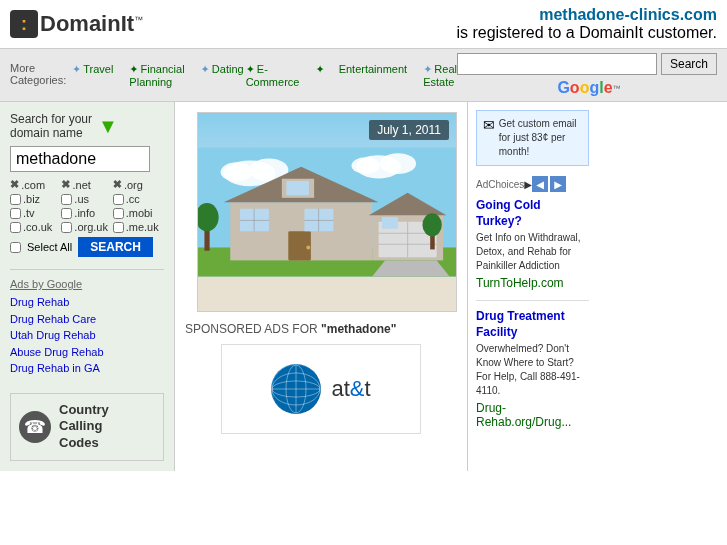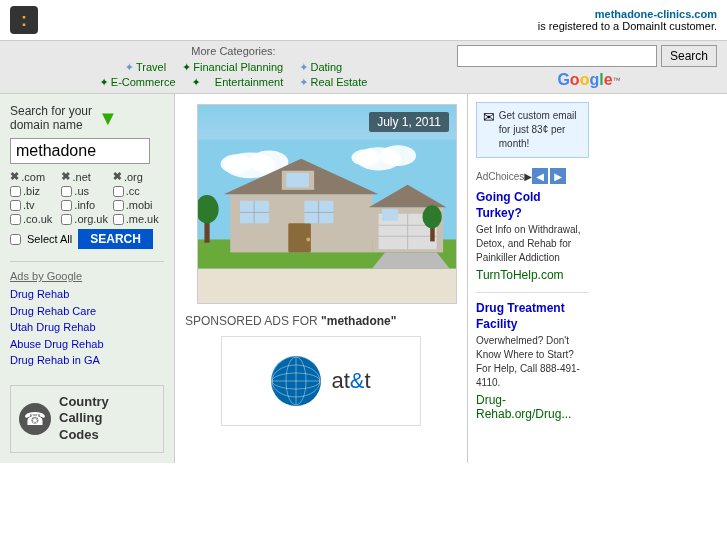--- a/index.html
+++ b/index.html
@@ -4,26 +4,26 @@
   <style>
     * { margin: 0; padding: 0; box-sizing: border-box; }
     body { font-family: Arial, sans-serif; font-size: 12px; background: #fff; width: 727px; }
 
     
     #header { background: #fff; border-bottom: 1px solid #ccc; padding: 6px 10px; display: flex; align-items: center; justify-content: space-between; }
     #logo { display: flex; align-items: center; }
     #logo-icon { width: 28px; height: 28px; background: #333; border-radius: 4px; display: flex; align-items: center; justify-content: center; margin-right: 2px; }
     #logo-icon span { color: #f5a623; font-size: 18px; font-weight: bold; line-height: 1; }
     #logo-text { font-size: 22px; font-weight: bold; color: #333; }
-    #header-right { text-align: right; font-size: 11px; }
+    #header-right { text-align: right; font-size: 16px; }
     #header-right .domain-name { color: #006699; font-weight: bold; }
 
     
     #nav-bar { background: #e8e8e8; border-bottom: 1px solid #ccc; padding: 4px 10px; display: flex; align-items: center; justify-content: space-between; }
-    #nav-links { display: flex; flex-direction: column; align-items: center; gap: 2px; flex: 1; }
+    #nav-links { display: flex; flex-direction: row; align-items: center; gap: 2px; flex: 1; }
     #nav-links .more-cats { font-size: 11px; color: #555; margin-bottom: 2px; }
     #nav-row { display: flex; gap: 16px; font-size: 11px; }
     #nav-row a { color: #006600; text-decoration: none; }
     #nav-row span.bullet { color: #6699cc; margin-right: 2px; }
     #search-box-area { display: flex; align-items: center; gap: 4px; flex-direction: column; }
     #google-search-row { display: flex; align-items: center; gap: 4px; }
     #google-input { border: 1px solid #999; padding: 3px 6px; width: 200px; font-size: 12px; }
     #google-btn { background: #e8e8e8; border: 1px solid #999; padding: 3px 8px; cursor: pointer; font-size: 12px; }
     #google-logo { font-size: 16px; color: #4285f4; font-weight: bold; }
     #google-logo .g { color: #4285f4; }
@@ -97,20 +97,23 @@
     input[type="checkbox"] { width: 11px; height: 11px; }
   </style>
 </head>
 <body>
 
 <div id="header">
   <div id="logo">
     <div id="logo-icon">
       <span>:</span>
     </div>
+    <span id="logo-text">
+      <span>DomainIt</span><span style="font-size:9px;vertical-align:super;font-weight:normal;">™</span>
+    </span>
   </div>
   <div id="header-right">
     <div class="domain-name">methadone-clinics.com</div>
     <div>is registered to a DomainIt customer.</div>
   </div>
 </div>
 
 <div id="nav-bar">
   <div id="nav-links">
     <div class="more-cats">More Categories:</div>

